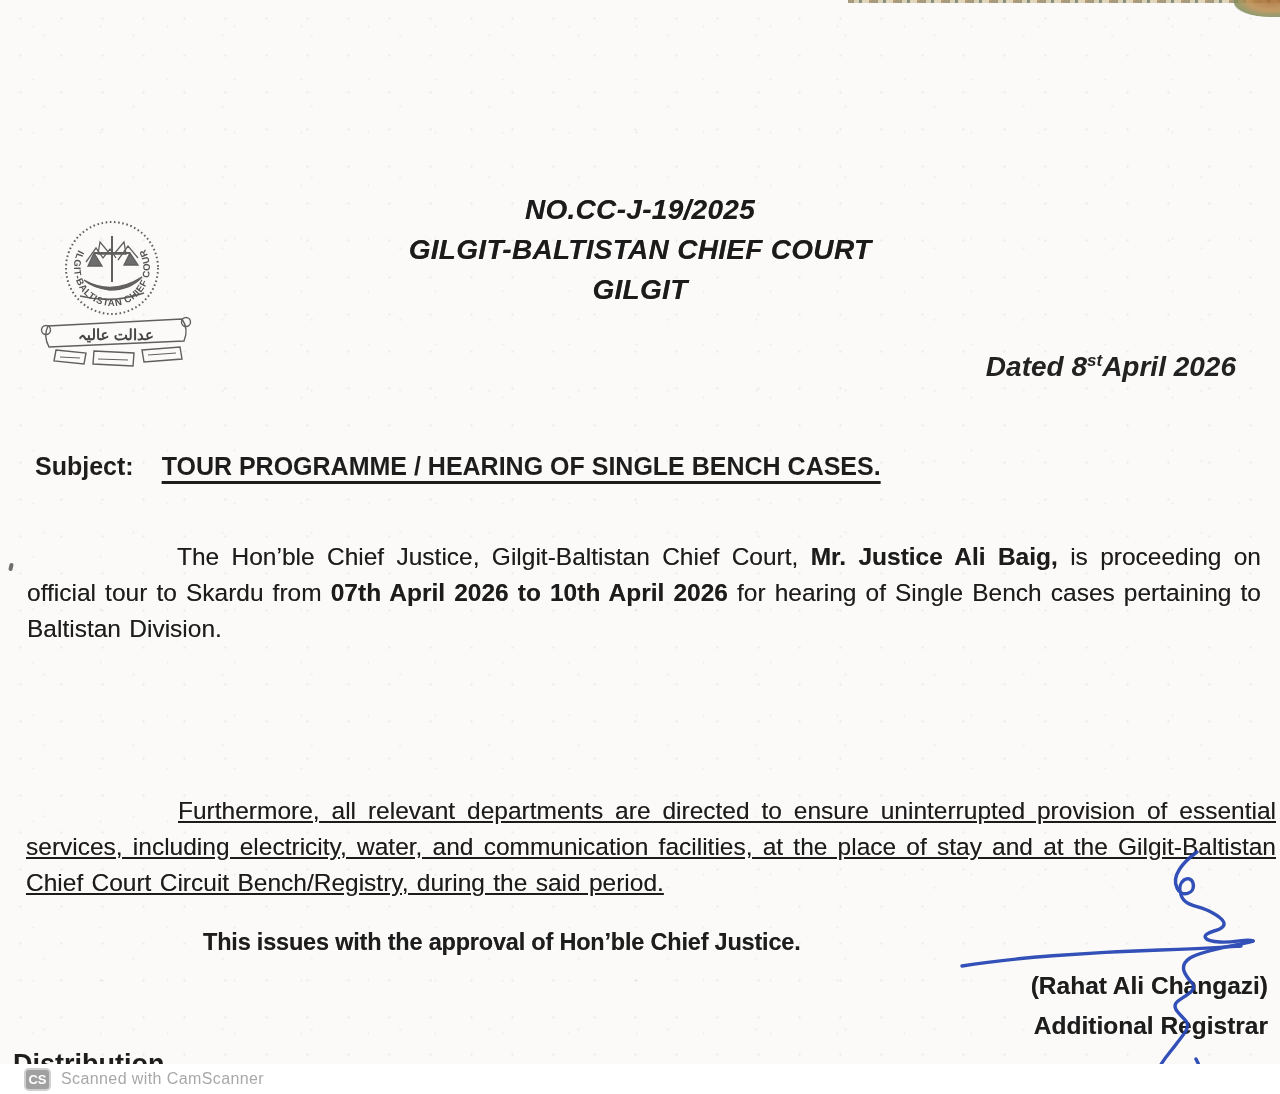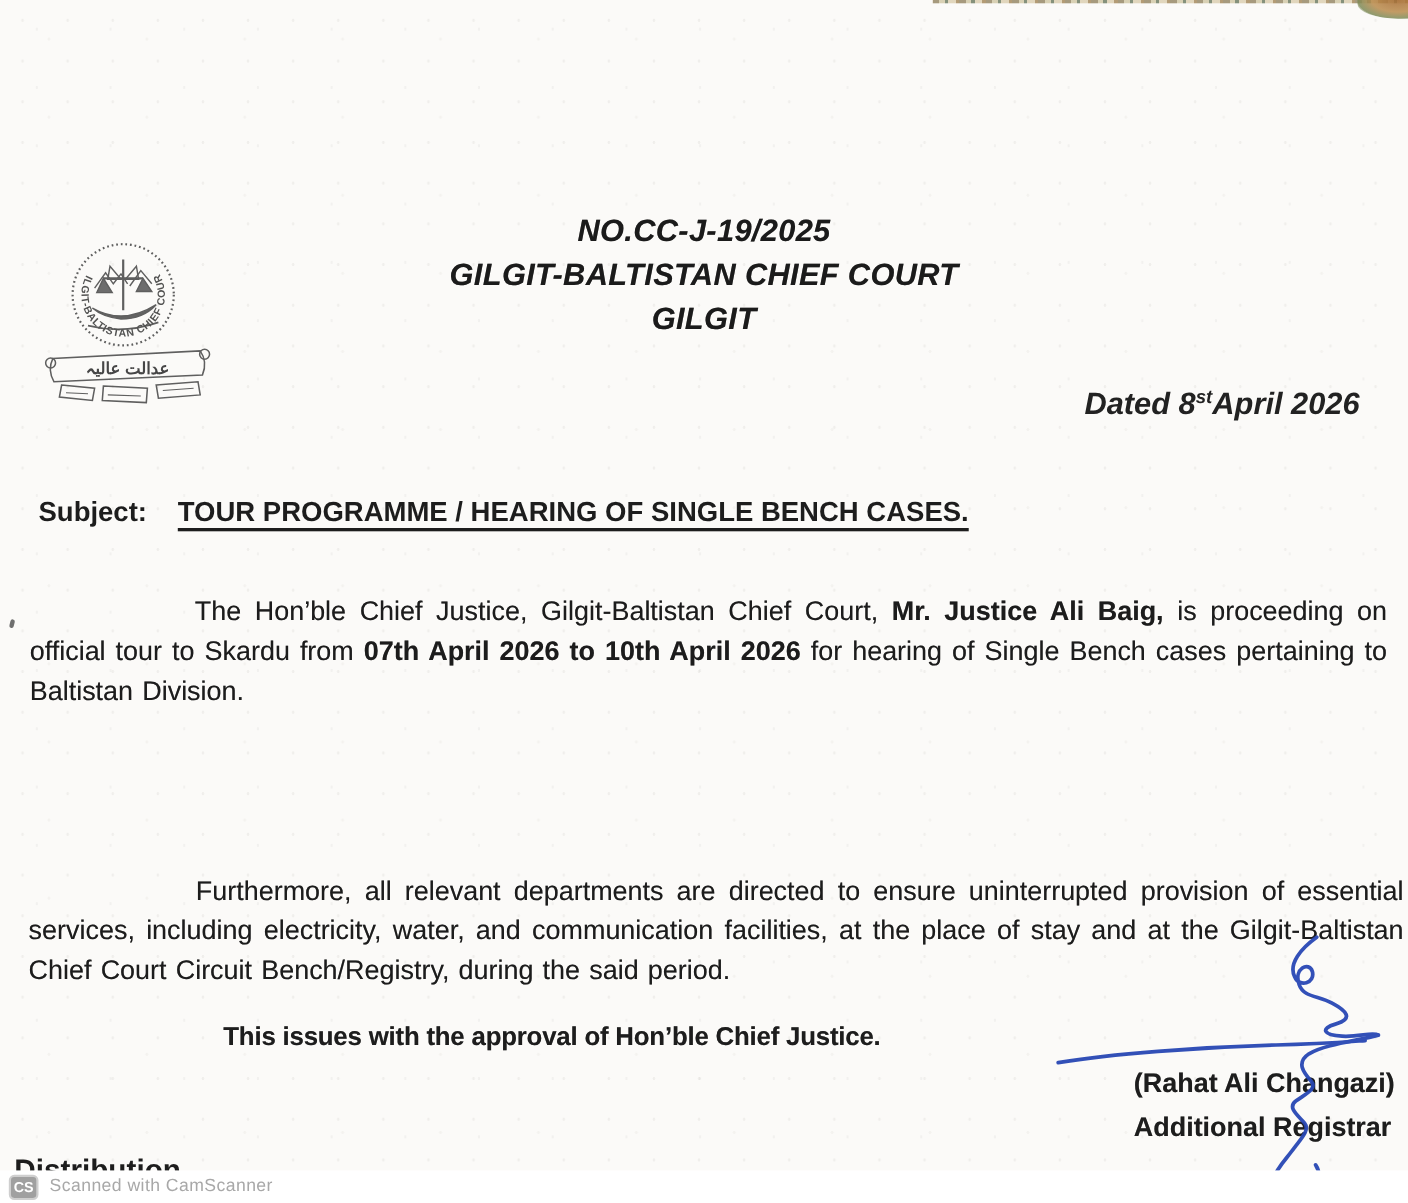--- a/index.html
+++ b/index.html
@@ -56,40 +56,40 @@
   }
   
   .para {
     position:absolute; margin:12px; font-size:24.5px; line-height:36px;
     text-align:justify; word-spacing:1.5px; color:#1c1c1c;
     text-shadow:0 0 .4px rgba(28,28,28,.5);
   }
   .para b { font-weight:bold; }
   .para1 { top:527px; left:15px; width:1234px; text-indent:150px; }
   .para2 { top:671px; left:24px; width:1228px; text-indent:144px; }
-  .para3 { top:781px; left:14px; width:1250px; text-indent:152px; }
+  .para3 { top:781px; left:14px; width:1250px; text-indent:152px;text-decoration:underline; }
   .closing {
     position:absolute; top:929px; left:203px;
     font-size:23.5px; font-weight:bold; letter-spacing:-.2px;
     text-shadow:0 0 .4px rgba(28,28,28,.5);
   }
   .sig-block {
-    position:absolute; top:966px; right:12px; text-align:left;
+    position:absolute; top:966px; right:12px; text-align:right;
     font-size:24.5px; font-weight:bold; line-height:40px;
     text-shadow:0 0 .4px rgba(28,28,28,.5);
   }
   .signature-ink { position:absolute; inset:0; width:1280px; height:1094px; pointer-events:none; z-index:4; }
   .distribution {
     position:absolute; top:1049px; left:13px; height:17px; overflow:hidden;
     font-size:27px; font-weight:bold; z-index:2;
   }
   
   .scan-footer {
     position:absolute; left:0; right:0; bottom:0; height:30px; background:#ffffff;
-    display:flex; align-items:center; gap:10px; padding-left:8px; z-index:5;
+    display:flex; align-items:center; gap:10px; padding-left:24px; z-index:5;
   }
   .cs-badge {
     display:inline-flex; align-items:center; justify-content:center;
     width:27px; height:23px; background:#a0a0a0; color:#ffffff;
     font-size:13px; font-weight:bold; border-radius:5px;
     border:2px solid #cfcfcf;
   }
   .cs-text { color:#a8a8a8; font-size:16px; letter-spacing:.4px; }
 </style>
 </head>

